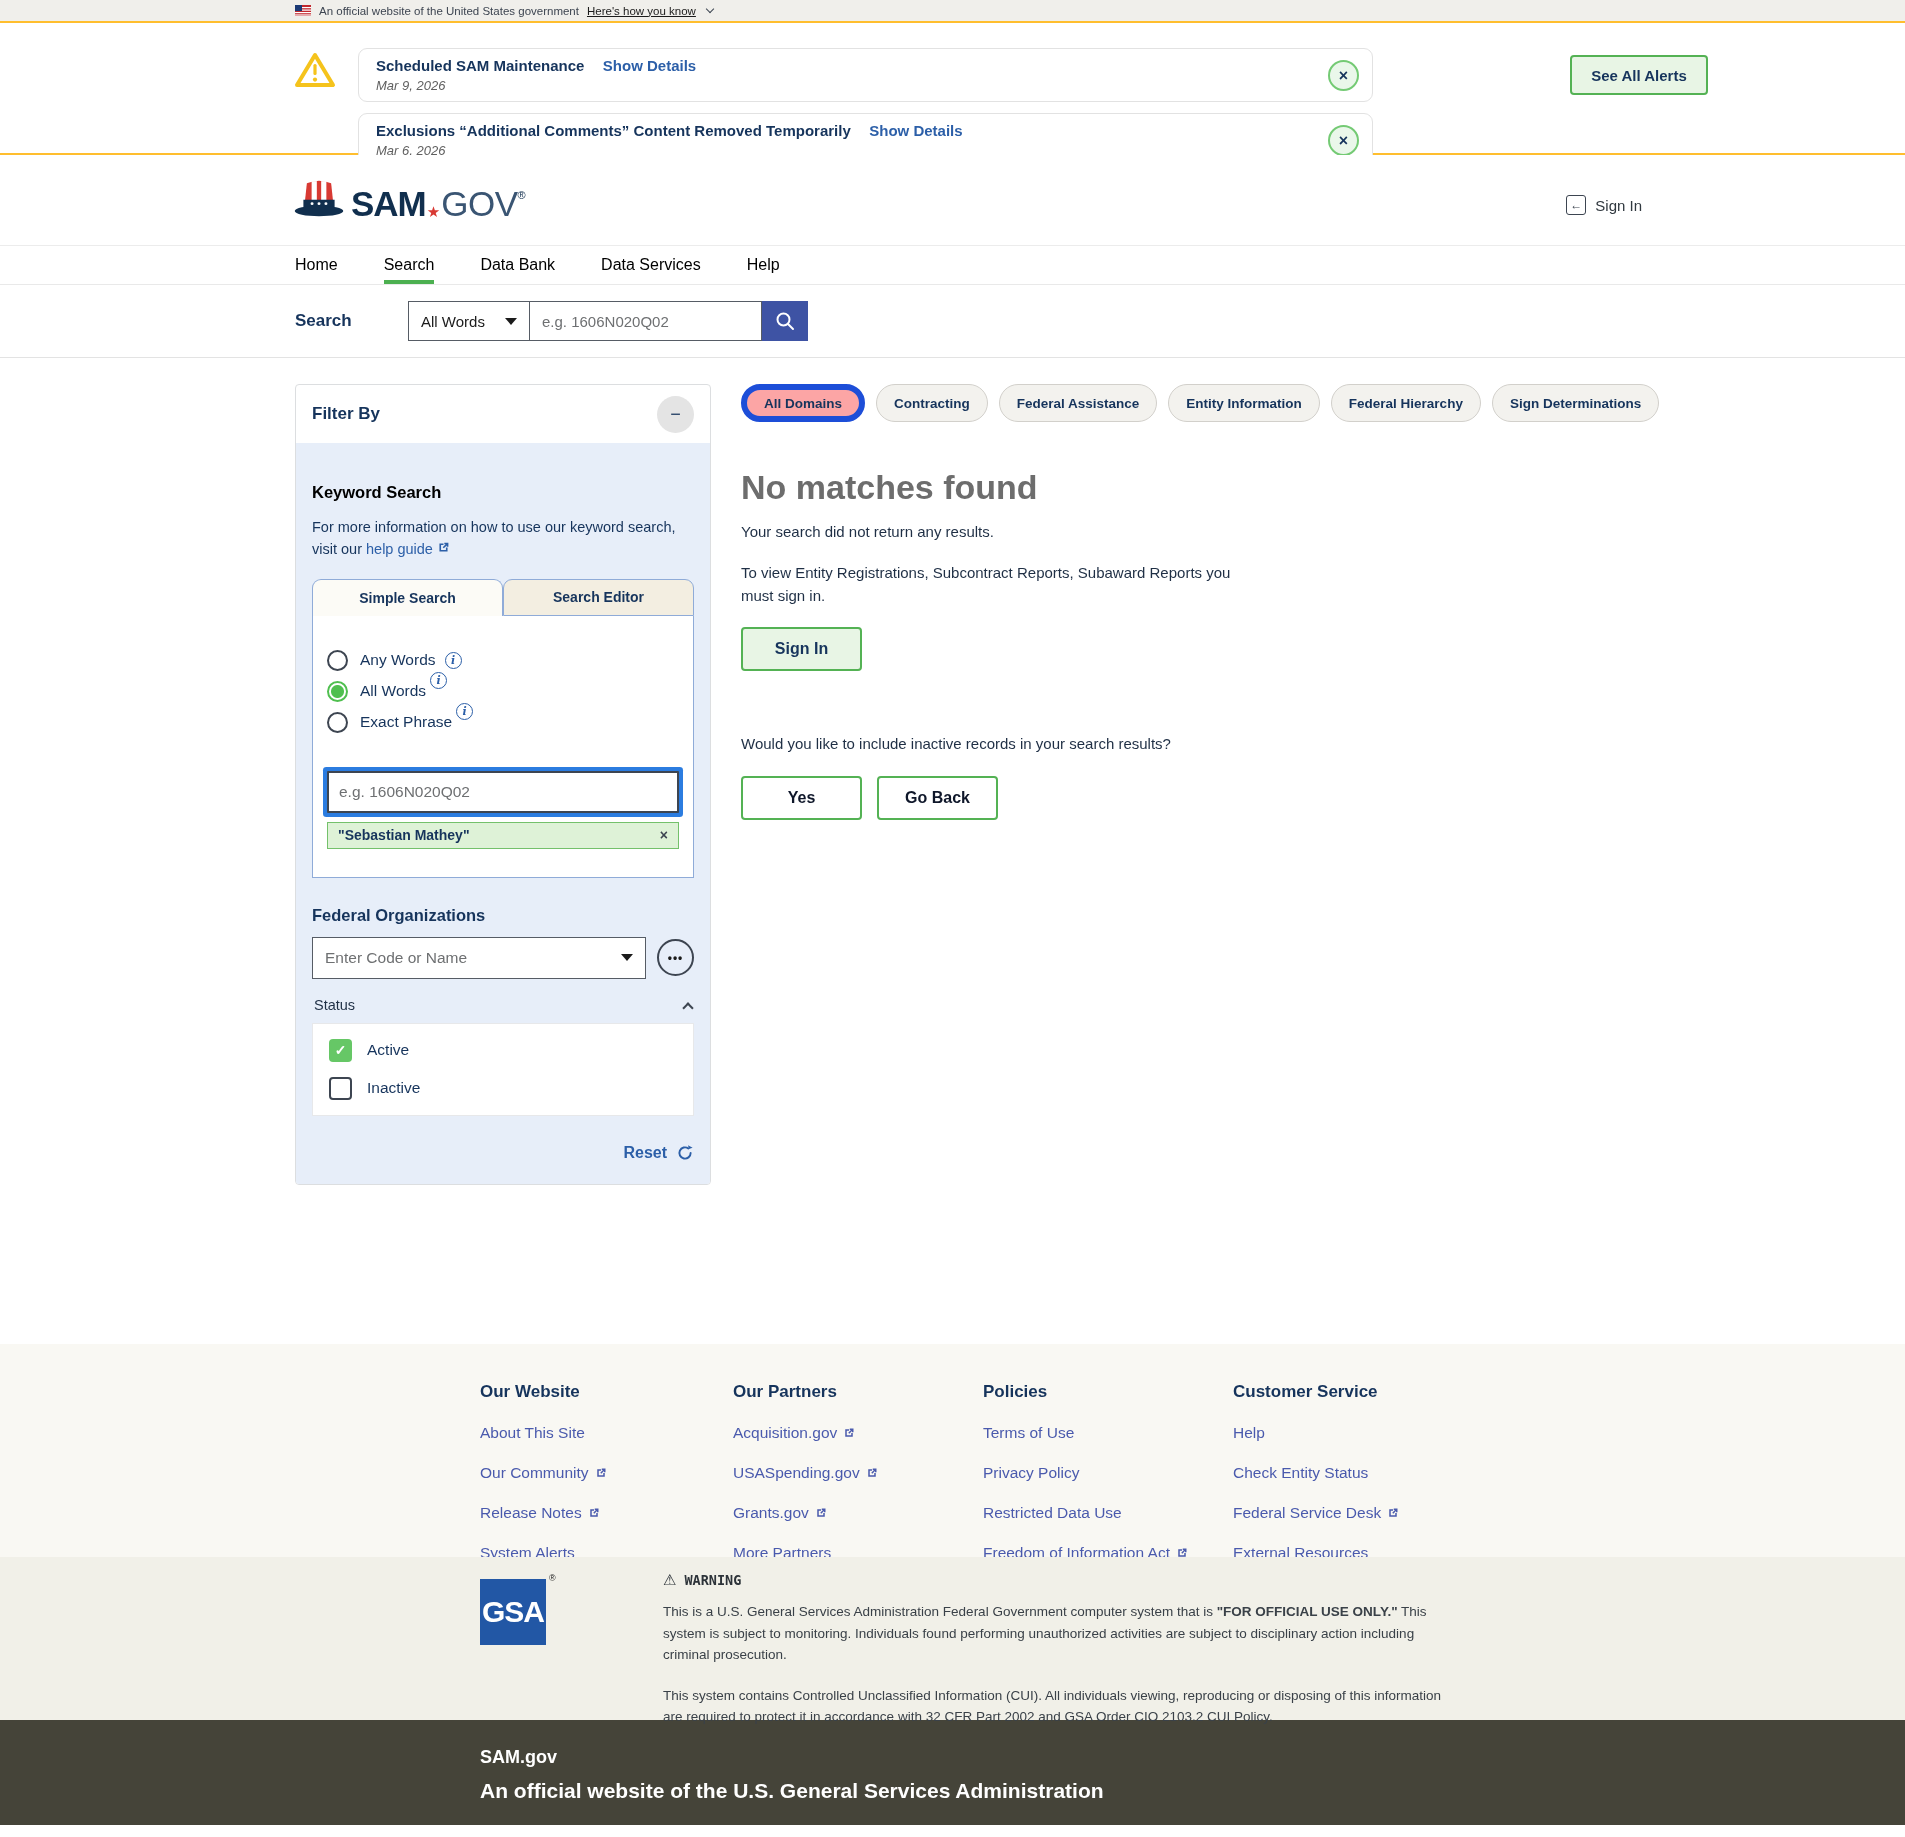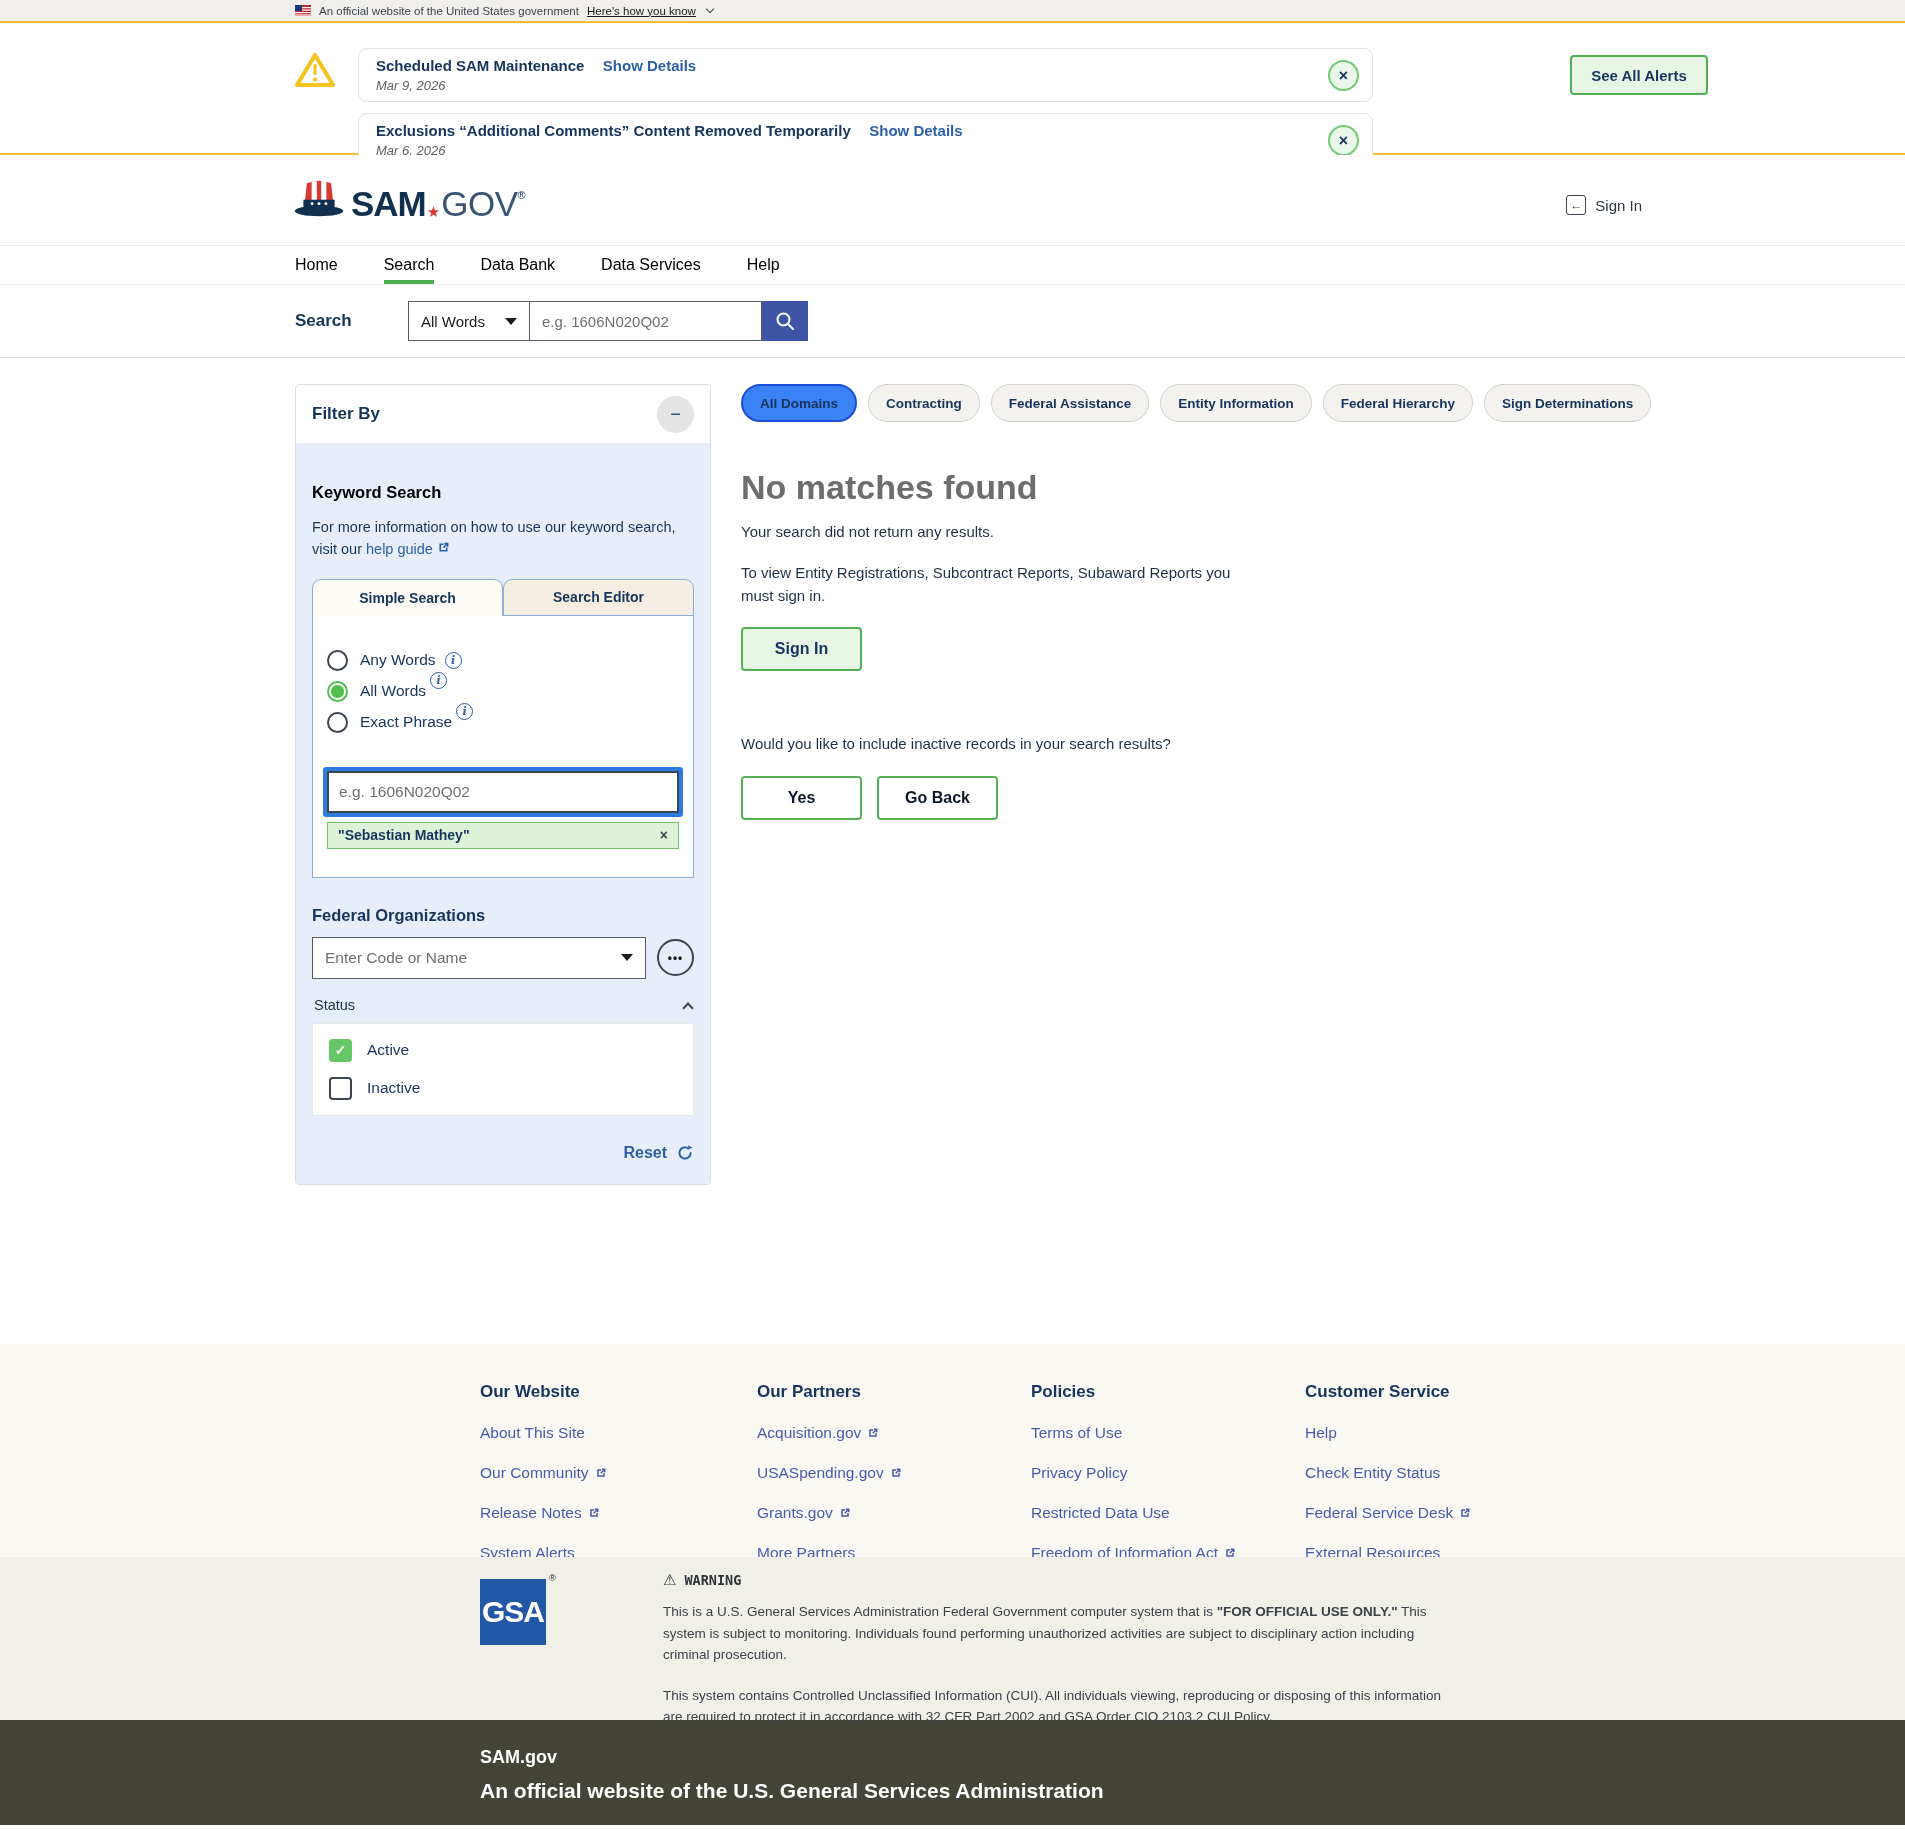--- a/index.html
+++ b/index.html
@@ -119,35 +119,35 @@
   .checkbox.un{background:#fff;border:2px solid #3d4551;}
   .reset-row{display:flex;justify-content:flex-end;align-items:center;gap:9px;margin-top:28px;
     color:#2c5fa8;font-weight:bold;font-size:16px;cursor:pointer;}
 
   
   .results{position:absolute;left:741px;top:26px;width:840px;}
   .pills{display:flex;gap:11px;}
   .pill{height:38px;padding:0 17px;border-radius:20px;display:flex;align-items:center;
     font-size:13.5px;font-weight:bold;color:#16345c;background:#f3f2ee;border:1px solid #d2d0cb;
     white-space:nowrap;cursor:pointer;}
-  .pill.active{background:#3b82f6;border:2px solid #1d4ed8;}
+  .pill.active{background:#fca5a5;border:6px solid #1d4ed8;}
   .nm-heading{font-size:34px;font-weight:bold;color:#6d6d6d;margin-top:46px;}
   .nm-text{font-size:15px;color:#1f2f45;margin-top:16px;}
   .nm-text.second{margin-top:22px;max-width:505px;line-height:1.5;}
   .btn-green{width:121px;height:44px;background:#e8f5e5;border:2px solid #54b254;border-radius:4px;
     color:#16345c;font-size:16px;font-weight:bold;display:flex;align-items:center;justify-content:center;
     margin-top:20px;cursor:pointer;}
   .question{margin-top:64px;font-size:15px;color:#1f2f45;}
   .btn-row{display:flex;gap:15px;margin-top:24px;}
   .btn-outline{width:121px;height:44px;background:#fff;border:2px solid #54b254;border-radius:4px;
     color:#0f172a;font-size:16px;font-weight:bold;display:flex;align-items:center;justify-content:center;
     cursor:pointer;}
 
   
-  .footer-links{height:213px;background:#f9f8f3;display:flex;padding:38px 0 0 480px;gap:24px;}
+  .footer-links{height:213px;background:#f9f8f3;display:flex;padding:38px 0 0 480px;}
   .fcol{width:253px;}
   .fcol.c2{width:250px;} .fcol.c3{width:250px;}
   .fcol-h{font-size:17px;font-weight:bold;color:#16345c;}
   .flink{margin-top:22px;font-size:15.5px;color:#4a5aad;cursor:pointer;display:flex;
     align-items:center;gap:6px;}
   .ext{flex:none;}
 
   
   .gsa-section{height:163px;background:#f1f0e8;position:relative;}
   .gsa-logo{position:absolute;left:480px;top:22px;width:66px;height:66px;background:#2257a5;

